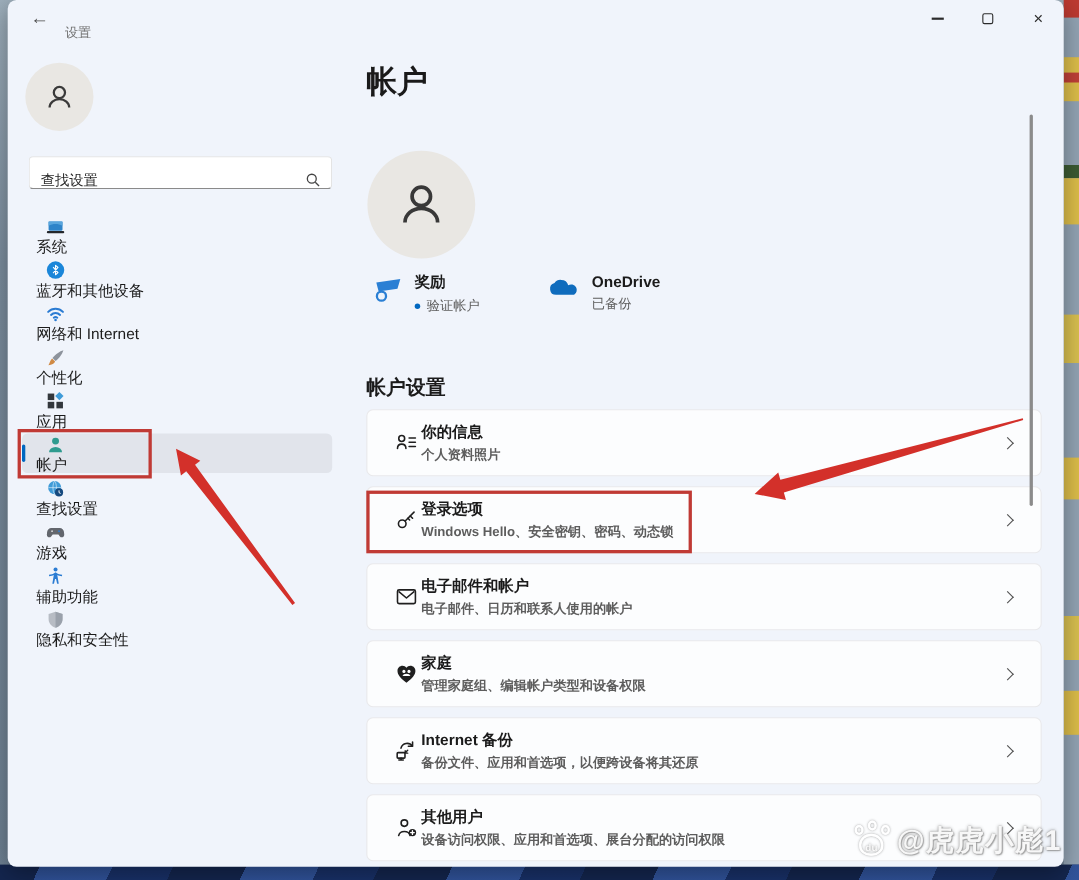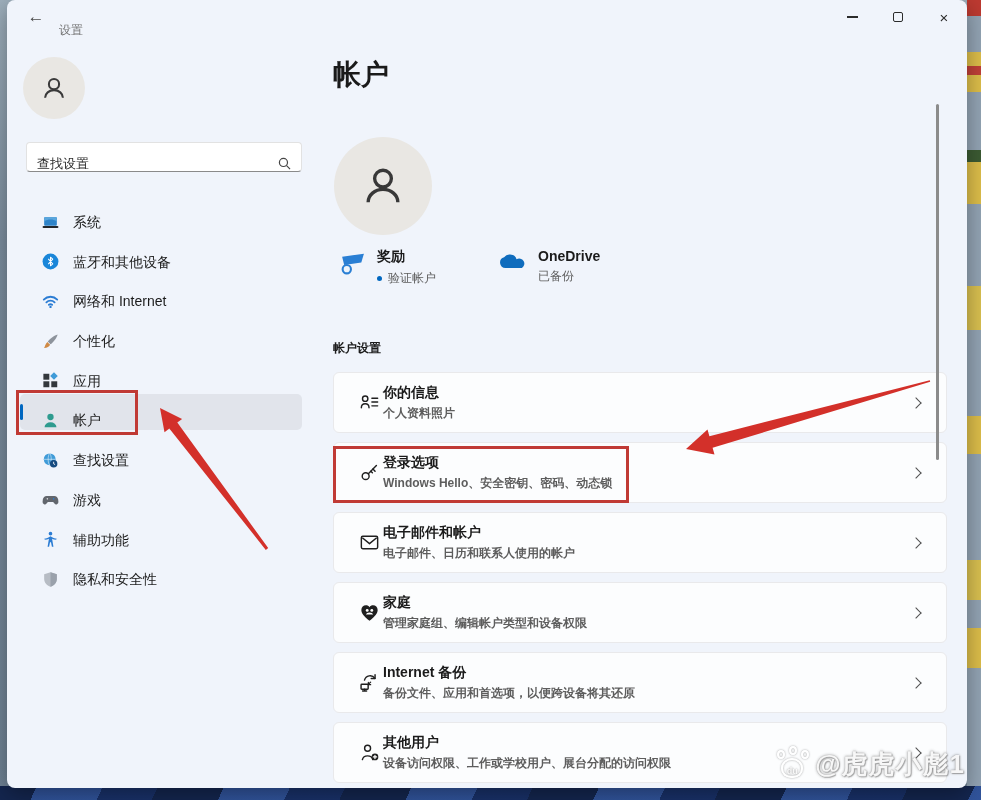--- a/index.html
+++ b/index.html
@@ -33,41 +33,41 @@
   .side-avatar { position:absolute; left:16px; top:57px; width:62px; height:62px; border-radius:50%;
     background:#e9e7e3; display:flex; align-items:center; justify-content:center; }
   .searchbox { position:absolute; left:19px; top:142px; width:276px; height:30px; background:#ffffff;
     border:1px solid #e2e2e2; border-bottom:1px solid #8a8a8a; border-radius:4px; display:flex; align-items:flex-end; }
   .searchbox input { flex:1; border:none; outline:none; background:transparent; font-size:13px; padding:0 8px 0 10px;
     color:#1b1b1b; font-family:inherit; }
   .searchbox input::placeholder { color:#2b2b2b; opacity:1; }
   .search-ico { width:26px; display:flex; justify-content:center; margin-right:4px; }
 
   .nav { position:absolute; left:13px; top:196px; width:282px; }
-  .nav-item { position:relative; height:36px; margin-bottom:3.7px; border-radius:5px; display:flex; align-items:flex-end; }
+  .nav-item { position:relative; height:36px; margin-bottom:3.7px; border-radius:5px; display:flex; align-items:flex-start;flex-direction:column; }
   .nav-item.selected { background:rgba(0,0,0,.062); }
   .pill { position:absolute; left:0; top:10px; width:3px; height:16px; border-radius:2px; background:#0067c0; }
   .nav-ico { width:20px; height:20px; margin-left:20px; display:flex; align-items:center; justify-content:center; flex:none; }
   .nav-ico svg { width:19px; height:19px; }
   .nav-label { margin-left:13px; font-size:14px; color:#1b1b1b; white-space:nowrap; }
 
   
   .page-title { position:absolute; left:326px; top:56px; font-size:28px; font-weight:700; color:#1a1a1a; }
   .big-avatar { position:absolute; left:327px; top:137px; width:98px; height:98px; border-radius:50%;
     background:#e9e7e3; display:flex; align-items:center; justify-content:center; }
   .profile-badges { position:absolute; left:330px; top:248px; display:flex; }
   .badge { display:flex; align-items:flex-start; }
   .badge-ico { width:30px; margin-top:2px; display:flex; justify-content:center; }
   .badge-texts { margin-left:10px; }
   .badge-title { font-size:14px; font-weight:700; color:#1b1b1b; }
   .badge-status { margin-top:4px; font-size:12px; color:#5d5d5d; display:flex; align-items:center; }
   .status-dot { width:5px; height:5px; border-radius:50%; background:#0067c0; margin-right:6px; }
   .badge-onedrive { margin-left:62px; }
 
-  .section-title { position:absolute; left:326px; top:340px; font-size:12px; font-weight:700; color:#1b1b1b; }
+  .section-title { position:absolute; left:326px; top:340px; font-size:18px; font-weight:700; color:#1b1b1b; }
 
   .cards { position:absolute; left:326px; top:372px; width:614px; }
   .card { position:relative; height:61px; margin-bottom:9px; background:#fcfdfe; border:1px solid #e9e9eb;
     border-radius:6px; display:flex; align-items:center; }
   .card-ico { width:24px; height:24px; margin-left:23px; flex:none; display:flex; align-items:center; justify-content:center; }
   .card-ico svg { width:23px; height:23px; }
   .card-texts { margin-left:2px;font-weight:bold; }
   .card-title { font-size:14px; color:#1b1b1b; }
   .card-sub { margin-top:3px; font-size:12px; color:#5d5d5d; }
   .chevron { margin-left:auto; margin-right:26px; width:8px; height:8px; border-top:1.6px solid #4f4f4f;
@@ -376,21 +376,21 @@
       <span class="card-ico">
         <svg viewBox="0 0 24 24" fill="none" stroke="#1f1f1f" stroke-width="1.5" stroke-linecap="round">
             <circle cx="10" cy="7.6" r="3.1"></circle>
             <path d="M4.6 19.4 a5.5 4.8 0 0 1 10.8 0"></path>
             <circle cx="17.7" cy="16.6" r="3.5" fill="#1f1f1f" stroke="none"></circle>
             <path d="M17.7 14.9 v3.4 M16 16.6 h3.4" stroke="#fff" stroke-width="1.3"></path>
           </svg>
       </span>
       <span class="card-texts">
         <div class="card-title">其他用户</div>
-        <div class="card-sub">设备访问权限、工作或学校用户、展台分配的访问权限</div>
+        <div class="card-sub">设备访问权限、应用和首选项、展台分配的访问权限</div>
       </span>
       <span class="chevron"></span>
     </div>
 
   </div>
 
   <div class="scrollbar"></div>
 </div>
 
 <div class="anno-box anno-box-1"></div>

